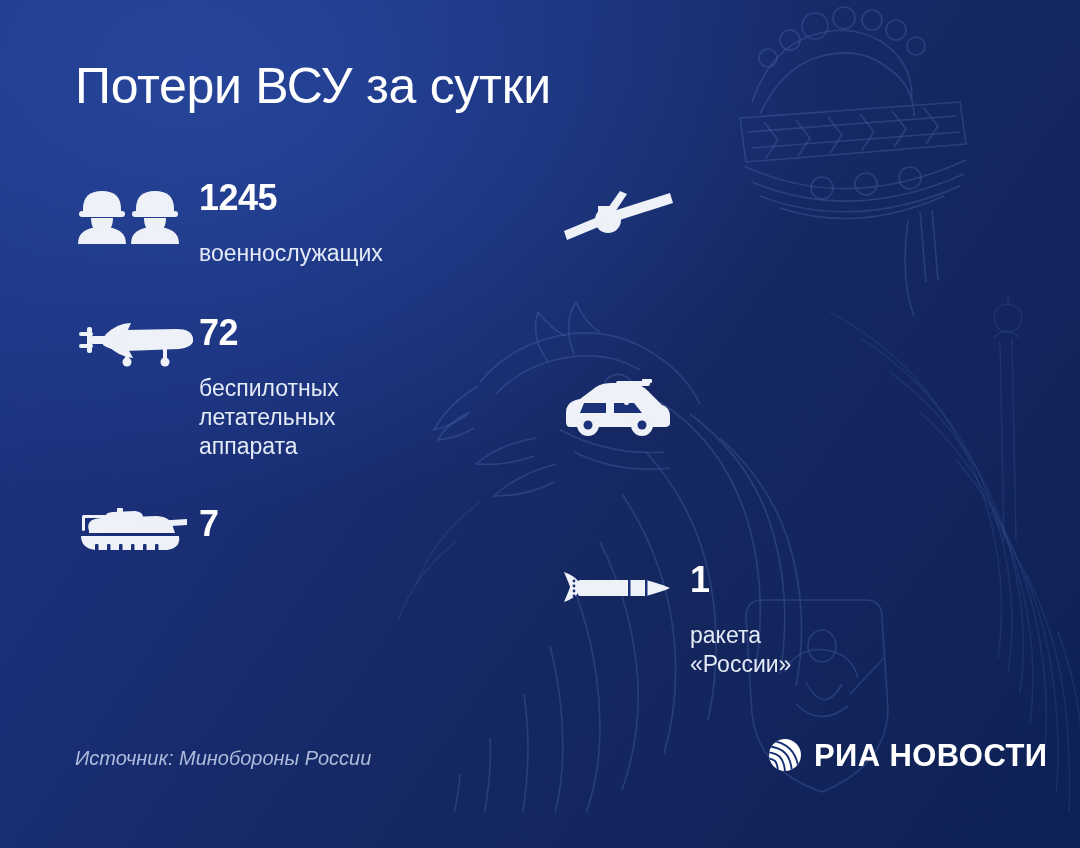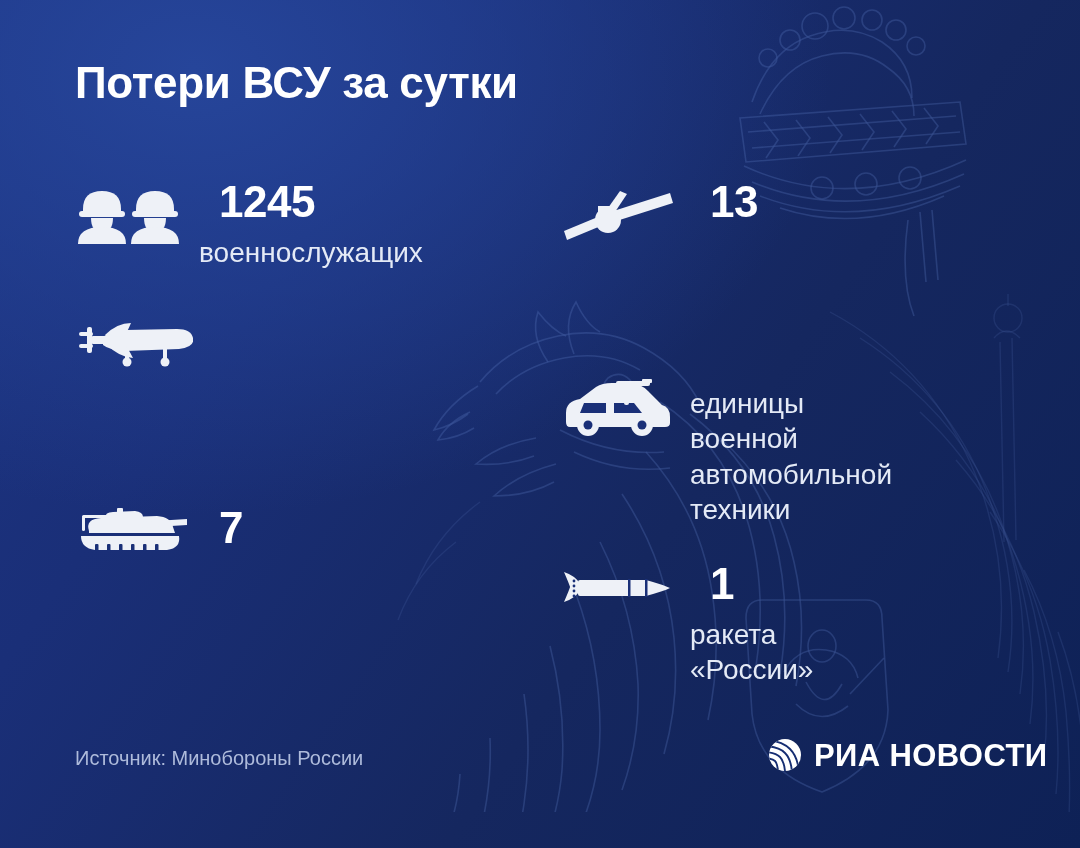--- a/index.html
+++ b/index.html
@@ -48,22 +48,22 @@
     stroke: #5b79bd;
     stroke-width: 1.4;
     stroke-opacity: 0.35;
   }
 
   
   #page-title {
     position: absolute;
     left: 75px;
     top: 59px;
-    font-size: 44px;
-    font-weight: bold;
+    font-size: 50px;
+    font-weight: normal;
     color: #ffffff;
     letter-spacing: -0.3px;
     line-height: 1.1;
     white-space: nowrap;
   }
 
   
   .column {
     position: absolute;
   }
@@ -77,44 +77,44 @@
   .stat-icon {
     position: absolute;
     left: 0;
     top: 0;
   }
   .stat-icon svg { display: block; }
   .stat-body {
     position: absolute;
   }
   .stat-value {
-    font-size: 44px;
+    font-size: 36px;
     font-weight: bold;
     color: #ffffff;
     line-height: 1;
     letter-spacing: -0.5px;
-    margin-left: 20px;
   }
   .stat-label {
-    margin-top: 11px;
-    font-size: 28px;
+    margin-top: 23px;
+    font-size: 23px;
     font-weight: normal;
     color: #e4eaf6;
     line-height: 1.26;
     white-space: pre-line;
   }
 
   
   #source-note {
     position: absolute;
     left: 75px;
     top: 748px;
     font-size: 20px;
     color: #aebbdb;
     line-height: 1;
+    font-style: italic;
   }
   #ria-logo {
     position: absolute;
     left: 768px;
     top: 738px;
     display: flex;
     align-items: center;
     gap: 12px;
   }
   #ria-logo-mark svg { display: block; }
@@ -262,20 +262,24 @@
             <rect x="4" y="13" width="14" height="4" rx="2"></rect>
             <rect x="4" y="25" width="14" height="4" rx="2"></rect>
             <rect x="50" y="29" width="4" height="11"></rect>
             <circle cx="52" cy="43" r="4.5"></circle>
             <rect x="88" y="29" width="4" height="11"></rect>
             <circle cx="90" cy="43" r="4.5"></circle>
           </g>
         </svg>
       </span>
       <div class="stat-body" style="left:124px; top:0;">
+        <div class="stat-value">72</div>
+        <div class="stat-label">беспилотных
+летательных
+аппарата</div>
       </div>
     </div>
 
     <div class="stat-item" style="left:0; top:320px;">
       <span class="stat-icon" style="left:0; top:0;">
         <svg width="120" height="58" viewBox="0 0 120 58" xmlns="http://www.w3.org/2000/svg">
           <g fill="#eef1f7">
             <path d="M14 31 q-4 -12 12 -13 l56 -2 q14 1 16 11 l2 6 H14 Z"></path>
             <path d="M30 18 q0 -6 8 -6 l22 -1 q8 1 8 6 v4 H30 Z"></path>
             <rect x="42" y="8" width="6" height="6" rx="1"></rect>
@@ -309,21 +313,20 @@
           <g fill="#eef1f7">
             <path d="M44 30 L110 9 l3 10 L47 40 Z"></path>
             <path d="M48 24 L60 7 l7 3 L55 28 Z"></path>
             <circle cx="48" cy="36" r="13"></circle>
             <path d="M45 30 L4 47 l3 9 L48 39 Z"></path>
             <path d="M38 22 h16 v10 h-16 Z"></path>
           </g>
         </svg>
       </span>
       <div class="stat-body" style="left:130px; top:0;">
-        <div class="stat-value">13</div>
       </div>
     </div>
 
     <div class="stat-item" style="left:0; top:195px;">
       <span class="stat-icon" style="left:0; top:4px;">
         <svg width="112" height="58" viewBox="0 0 112 58" xmlns="http://www.w3.org/2000/svg">
           <g fill="#eef1f7">
             <path d="M6 34 q0 -12 14 -14 l16 -12 q6 -4 16 -4 h18 q10 0 18 8 l14 14 q8 2 8 12 v6 q0 4 -5 4 H10 q-4 0 -4 -5 Z"></path>
             <g fill="#1a3078">
               <path d="M24 24 h22 v10 H20 Z"></path>
@@ -335,23 +338,20 @@
             <rect x="56" y="2" width="34" height="5" rx="2"></rect>
             <rect x="82" y="0" width="10" height="4" rx="1"></rect>
             <circle cx="28" cy="46" r="11"></circle>
             <circle cx="82" cy="46" r="11"></circle>
             <circle cx="28" cy="46" r="4.5" fill="#1a3078"></circle>
             <circle cx="82" cy="46" r="4.5" fill="#1a3078"></circle>
           </g>
         </svg>
       </span>
       <div class="stat-body" style="left:130px; top:0;">
-        <div class="stat-label">единицы военной
-автомобильной
-техники</div>
       </div>
     </div>
 
     <div class="stat-item" style="left:0; top:382px;">
       <span class="stat-icon" style="left:0; top:6px;">
         <svg width="112" height="42" viewBox="0 0 112 42" xmlns="http://www.w3.org/2000/svg">
           <g fill="#eef1f7">
             <path d="M4 4 q12 4 16 12 v6 q-4 8 -16 12 q6 -14 6 -15 q0 -1 -6 -15 Z"></path>
             <rect x="18" y="12" width="52" height="16" rx="2"></rect>
             <path d="M70 12 h16 v16 H70 Z"></path>

